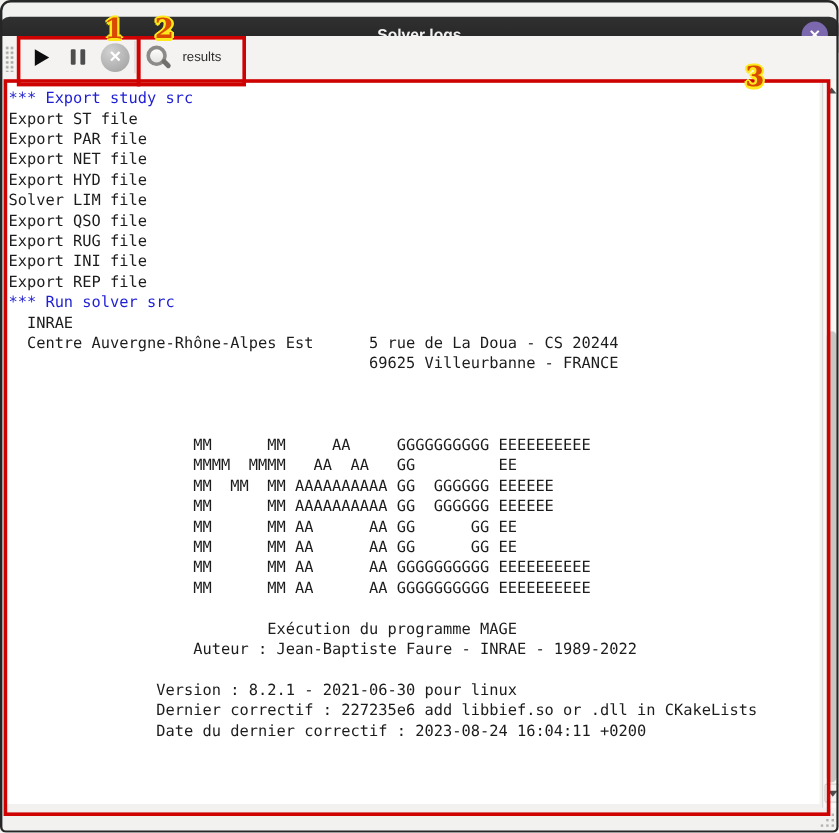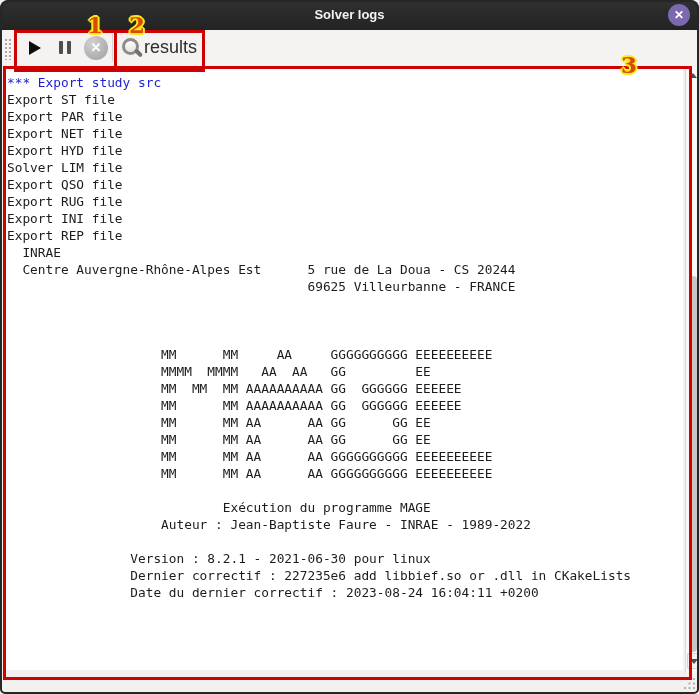--- a/index.html
+++ b/index.html
@@ -3,21 +3,21 @@
 <meta charset="utf-8">
 <style>
   html,body{margin:0;padding:0;background:#ffffff;}
   .window{
     position:relative;width:699px;height:694px;background:#f2f1f0;
     font-family:"Liberation Sans",sans-serif;overflow:hidden;
   }
   .window-border{position:absolute;inset:0;border:2px solid #262626;
     border-radius:9px 9px 5px 5px;pointer-events:none;z-index:50;}
   
-  .titlebar{position:absolute;left:0;top:0;width:699px;height:30px;
+  .titlebar{position:absolute;left:0;top:14px;width:699px;height:30px;
     background:linear-gradient(#303030,#232323);border-radius:8px 8px 0 0;}
   .title{position:absolute;left:0;top:0;width:100%;height:30px;line-height:30px;
     text-align:center;color:#f2f2f2;font-size:13px;font-weight:bold;}
   .close-btn{position:absolute;right:9px;top:4px;width:22px;height:22px;border-radius:50%;
     background:#7b68ae;color:#ffffff;font-size:12px;font-weight:bold;
     display:flex;align-items:center;justify-content:center;cursor:pointer;}
   
   .toolbar{position:absolute;left:0;top:30px;width:699px;height:36px;background:#f4f3f1;}
   .grip{position:absolute;left:4px;top:8px;width:8px;height:22px;
     background-image:radial-gradient(circle,#aaa8a4 1px,transparent 1.3px);
@@ -33,21 +33,21 @@
     display:flex;align-items:center;justify-content:center;
     color:#ffffff;font-size:13px;font-weight:bold;}
   .separator{position:absolute;left:112px;top:4px;width:1px;height:27px;background:#d8d6d3;}
   .results-btn{position:absolute;left:117px;top:2px;width:80px;height:31px;background:transparent;
     border:none;display:flex;align-items:center;cursor:pointer;padding:0 0 0 4px;gap:9px;}
   .mag{position:relative;width:22px;height:22px;display:block;}
   .mag .lens{position:absolute;left:1px;top:1px;width:11px;height:11px;border:3px solid #8d8b88;
     border-radius:50%;background:linear-gradient(#fdfdfd,#e4e4e2);}
   .mag .handle{position:absolute;left:13px;top:14px;width:9px;height:4px;background:#72706d;
     border-radius:2px;transform:rotate(45deg);}
-  .results-label{font-size:18px;color:#2d2d2d;}
+  .results-label{font-size:11px;color:#2d2d2d;}
   
   .log-area{position:absolute;left:6px;top:69px;width:677px;height:601px;
     background:#ffffff;overflow:hidden;cursor:text;}
   pre.log{margin:0;padding:5px 16px 0 1px;
     font-family:"DejaVu Sans Mono",monospace;font-size:12.8px;line-height:17px;
     color:#1c1c1c;}
   pre.log .hl{color:#1e1ed2;}
   
   .scrollbar{position:absolute;left:685px;top:67px;width:14px;height:606px;
     background:#f8f7f5;border-left:1px solid #dbd9d6;}
@@ -122,20 +122,21 @@
     <pre class="log"><span class="hl">*** Export study src
 </span><span>Export ST file
 </span><span>Export PAR file
 </span><span>Export NET file
 </span><span>Export HYD file
 </span><span>Solver LIM file
 </span><span>Export QSO file
 </span><span>Export RUG file
 </span><span>Export INI file
 </span><span>Export REP file
+</span><span class="hl">*** Run solver src
 </span><span>  INRAE
 </span><span>  Centre Auvergne-Rhône-Alpes Est      5 rue de La Doua - CS 20244
 </span><span>                                       69625 Villeurbanne - FRANCE
 </span><span>
 </span><span>
 </span><span>
 </span><span>                    MM      MM     AA     GGGGGGGGGG EEEEEEEEEE
 </span><span>                    MMMM  MMMM   AA  AA   GG         EE
 </span><span>                    MM  MM  MM AAAAAAAAAA GG  GGGGGG EEEEEE
 </span><span>                    MM      MM AAAAAAAAAA GG  GGGGGG EEEEEE

